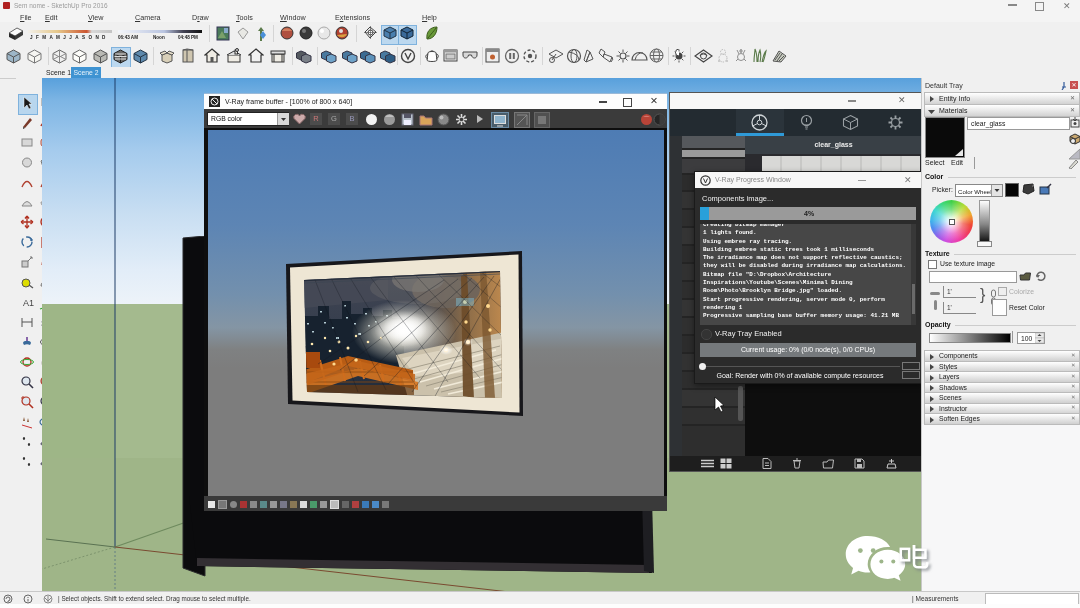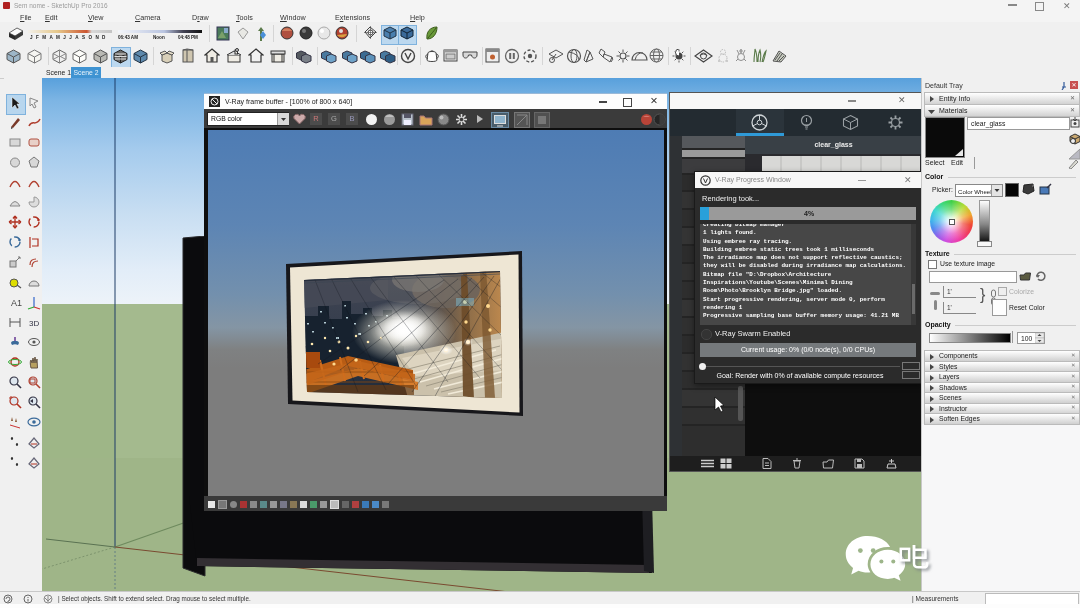--- a/index.html
+++ b/index.html
@@ -19,21 +19,21 @@
 
 <div class="abs" style="left:0;top:11px;width:1080px;height:11px;background:#f4f4f4">
  <div class="abs" style="left:20px;top:2px;font-size:7.2px;color:#333"><u>F</u>ile</div>
     <div class="abs" style="left:45px;top:2px;font-size:7.2px;color:#333"><u>E</u>dit</div>
     <div class="abs" style="left:88px;top:2px;font-size:7.2px;color:#333"><u>V</u>iew</div>
     <div class="abs" style="left:135px;top:2px;font-size:7.2px;color:#333"><u>C</u>amera</div>
     <div class="abs" style="left:192px;top:2px;font-size:7.2px;color:#333">D<u>r</u>aw</div>
     <div class="abs" style="left:236px;top:2px;font-size:7.2px;color:#333"><u>T</u>ools</div>
     <div class="abs" style="left:280px;top:2px;font-size:7.2px;color:#333"><u>W</u>indow</div>
     <div class="abs" style="left:335px;top:2px;font-size:7.2px;color:#333">E<u>x</u>tensions</div>
-    <div class="abs" style="left:410px;top:2px;font-size:7.2px;color:#333"><u>H</u>elp</div>
+    <div class="abs" style="left:422px;top:2px;font-size:7.2px;color:#333"><u>H</u>elp</div>
 </div>
 
 <div class="abs" style="left:0;top:22px;width:1080px;height:23px;background:#f0f0f0;border-bottom:1px solid #e2e2e2">
  <svg class="abs" style="left:7px;top:4px" width="18" height="16">
       <polygon points="2,7 10,2 16,5 8,10" fill="#fcfcfc" stroke="#666" stroke-width="1"></polygon>
       <polygon points="2,7 8,10 8,14 2,11" fill="#2a2a2a"></polygon>
       <polygon points="8,10 16,5 16,9 8,14" fill="#3a3a3a"></polygon>
     </svg>
  <div class="abs" style="left:28px;top:8px;width:84px;height:3px;background:linear-gradient(90deg,#f2f0ea,#e6c88a 35%,#cc5530 70%,#d8d8d8 76%,#c4c4c4)"></div>
  <div class="abs" style="left:30px;top:13px;width:84px;font-size:4.6px;font-weight:bold;letter-spacing:3.4px;color:#222">JFMAMJJASOND</div>
@@ -276,21 +276,21 @@
     <svg class="abs" style="left:771px;top:3px" width="17" height="16">
       <path d="M2,13 L8,3 L15,8 L10,14 Z" fill="#c8ccc0" stroke="#555"></path>
       <path d="M4,12 9,5 M6,13 11,6 M8,13 13,8" stroke="#555" fill="none"></path>
     </svg>
   </div>
 
 <div class="abs" style="left:0;top:67px;width:1080px;height:11px;background:#f0f0f0;border-bottom:1px solid #ccc">
  <div class="abs" style="left:46px;top:2px;font-size:6.8px;color:#222">Scene 1</div>
  <div class="abs" style="left:71px;top:0px;width:30px;height:11px;background:#3f93d2;color:#e8f2fa;font-size:6.8px;text-align:center;line-height:11px">Scene 2</div>
 </div>
-<div class="abs" style="left:4px;top:78px;width:42px;height:513px;background:#f0f0f0;border-right:1px solid #d8d8d8">
+<div class="abs" style="left:16px;top:78px;width:42px;height:513px;background:#f0f0f0;border-right:1px solid #d8d8d8">
     <div class="abs" style="left:2px;top:16px;width:18px;height:19px;background:#b8d6ee;border:1px solid #7fb2dd"></div>
     <svg class="abs" style="left:4px;top:17px" width="14" height="15" viewBox="0 0 14 15">
       <path d="M4,2 L4,13 L7,10 L9,14 L11,13 L9,9 L12,9 Z" fill="#1a1a1a" stroke="#fff" stroke-width=".5"></path>
     </svg>
     <svg class="abs" style="left:23px;top:17px" width="14" height="15" viewBox="0 0 14 15">
       <path d="M3,3 L11,6 L7,8 L9,12 L7,13 L5,9 L3,11Z" fill="none" stroke="#888"></path>
     </svg>
     <svg class="abs" style="left:4px;top:37px" width="14" height="15" viewBox="0 0 14 15">
       <path d="M3,12 L10,3 L12,5 L5,13 Z" fill="#7a3a2a"></path>
       <path d="M3,12 L3,14 L5,13Z" fill="#333"></path>
@@ -828,21 +828,21 @@
 <div class="abs" style="left:694px;top:171px;width:226px;height:211px;background:#2b2b2b;border:1px solid #1a1a1a;box-shadow:0 2px 6px rgba(0,0,0,.4)">
  <div class="abs" style="left:0;top:0;width:226px;height:16px;background:#f7f7f7">
   <svg class="abs" style="left:5px;top:3px" width="11" height="11">
         <circle cx="5.5" cy="5.5" r="4.7" fill="none" stroke="#333" stroke-width="1.2"></circle>
         <path d="M3.5,3.5 5.5,8 7.5,3.5" fill="none" stroke="#333"></path>
       </svg>
   <div class="abs" style="left:20px;top:4px;font-size:7px;color:#888">V-Ray Progress Window</div>
   <div class="abs" style="left:163px;top:7.5px;width:8px;height:1.5px;background:#999"></div>
   <div class="abs" style="left:209px;top:2.5px;font-size:9px;color:#777">✕</div>
  </div>
- <div class="abs" style="left:7px;top:22px;font-size:7.5px;color:#f0f0f0">Rendering took...</div>
+ <div class="abs" style="left:7px;top:22px;font-size:7.5px;color:#f0f0f0">Components image...</div>
  <div class="abs" style="left:5px;top:35px;width:216px;height:13px;background:#9a9a9a">
   <div class="abs" style="left:0;top:0;width:9px;height:13px;background:#29a0da"></div>
   <div class="abs" style="left:104px;top:3px;font-size:7px;font-weight:bold;color:#222">4%</div>
  </div>
  <div class="abs" style="left:5px;top:52px;width:216px;height:101px;background:#474747;overflow:hidden">
   <div class="abs" style="left:3px;top:-3px;width:210px;font-family:'Liberation Mono',monospace;font-size:5.95px;line-height:8.3px;font-weight:bold;color:#fff;white-space:pre-wrap">Creating bitmap manager
 1 lights found.
 Using embree ray tracing.
 Building embree static trees took 1 milliseconds
 The irradiance map does not support reflective caustics;
@@ -851,21 +851,21 @@
 Inspirations\Youtube\Scenes\Minimal Dining
 Room\Photo\Brooklyn Bridge.jpg" loaded.
 Start progressive rendering, server mode 0, perform
 rendering 1
 Progressive sampling base buffer memory usage: 41.21 MB</div>
   <div class="abs" style="left:211px;top:0;width:5px;height:101px;background:#383838">
         <div class="abs" style="left:1px;top:60px;width:3px;height:30px;background:#6a6a6a"></div>
       </div>
  </div>
  <div class="abs" style="left:6px;top:157px;width:9px;height:9px;border-radius:5px;background:#333;border:1px solid #444"></div>
- <div class="abs" style="left:20px;top:157px;font-size:7.5px;color:#f0f0f0">V-Ray Swarm Enabled</div>
+ <div class="abs" style="left:20px;top:157px;font-size:7.5px;color:#f0f0f0">V-Ray Tray Enabled</div>
  <div class="abs" style="left:5px;top:171px;width:216px;height:14px;background:#75797c">
   <div class="abs" style="left:0;top:3px;width:216px;text-align:center;font-size:7px;color:#fff">Current usage: 0% (0/0 node(s), 0/0 CPUs)</div>
  </div>
  <div class="abs" style="left:5px;top:194px;width:200px;height:1px;background:#555"></div>
  <div class="abs" style="left:4px;top:191px;width:7px;height:7px;border-radius:4px;background:#f0f0f0"></div>
  <div class="abs" style="left:0px;top:200px;width:210px;text-align:center;font-size:7px;color:#fff">Goal: Render with 0% of available compute resources</div>
  <div class="abs" style="left:207px;top:190px;width:16px;height:6px;background:#2b2b2b;border:1px solid #777"></div>
  <div class="abs" style="left:207px;top:199px;width:16px;height:6px;background:#2b2b2b;border:1px solid #777"></div>
 </div>
 

